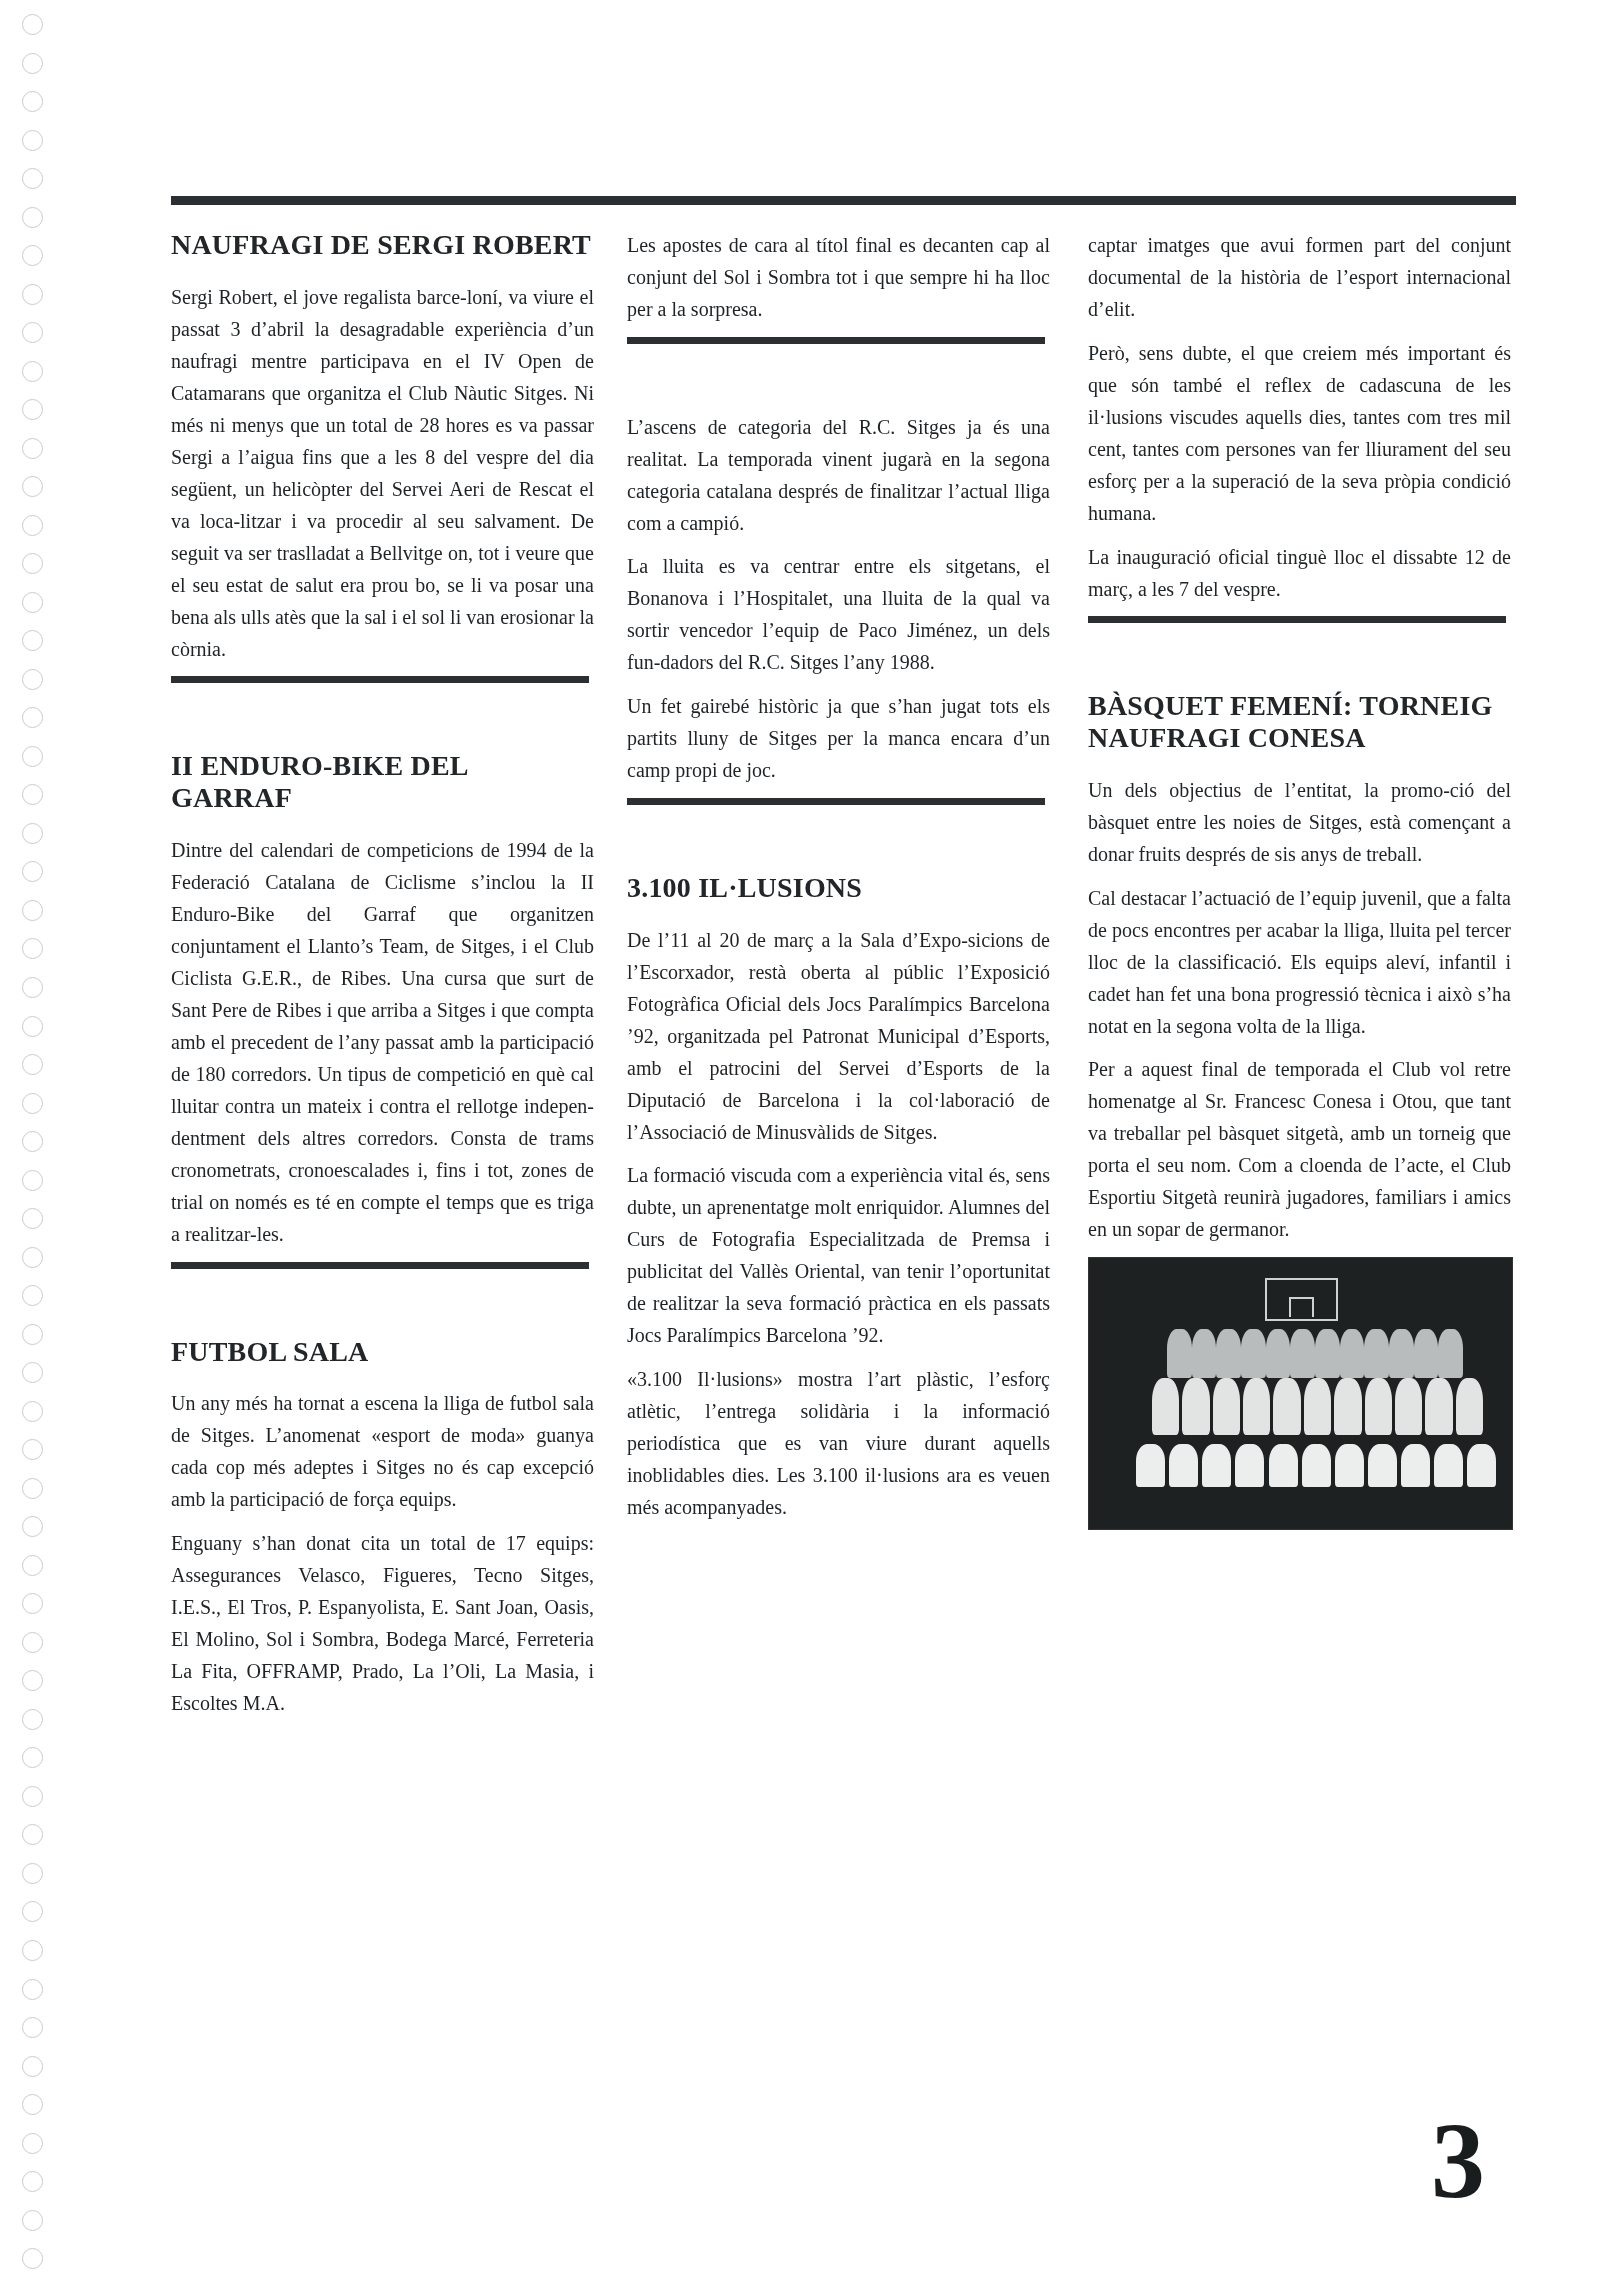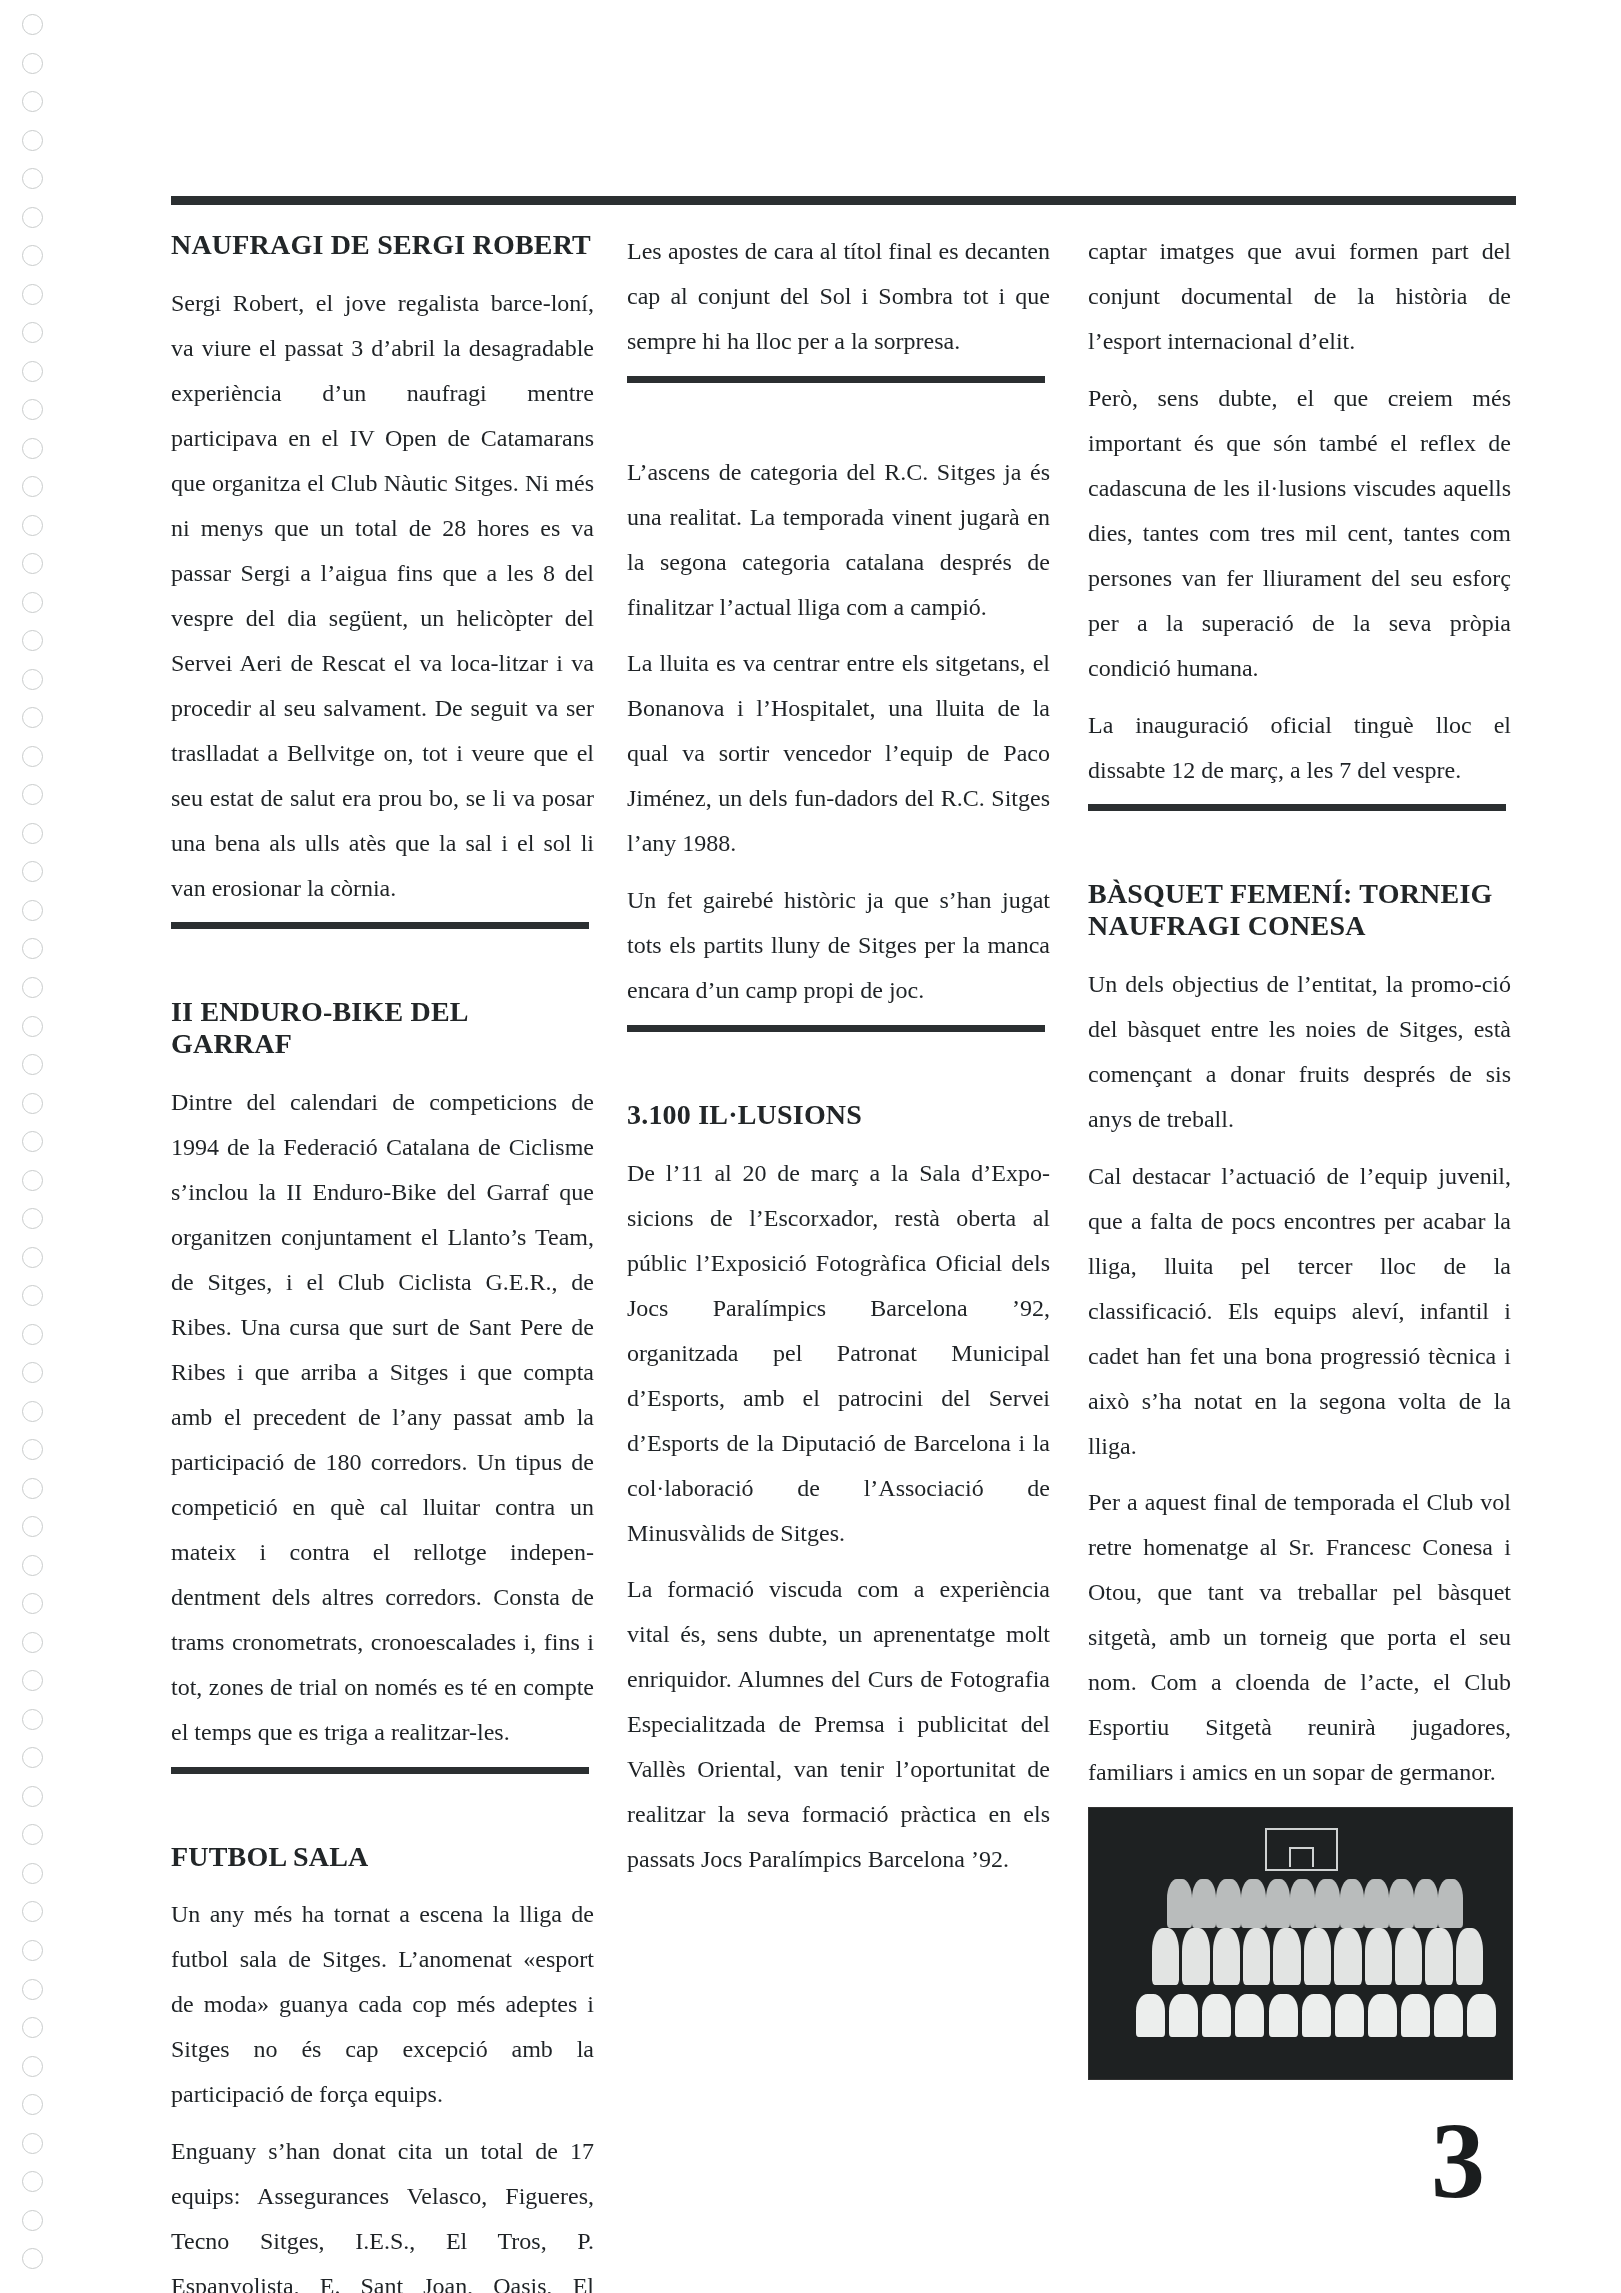--- a/index.html
+++ b/index.html
@@ -8,21 +8,21 @@
   .holes { position:absolute; left:21.6px; top:13.7px; width:29px; height:2274px; }
   .hole { position:absolute; left:0; width:21.6px; height:21.6px; border-radius:50%;
           border:1.5px solid #c9cccc; box-sizing:border-box; background:#fff; }
   .top-rule { position:absolute; left:171px; top:196px; width:1345px; height:8.8px; background:#2b2f31; }
   .col { position:absolute; top:229px; width:423px; }
   .col1 { left:171px; }
   .col2 { left:627px; }
   .col3 { left:1088px; }
   h2 { font-family:"Liberation Serif","DejaVu Serif",serif; font-weight:bold; font-size:28px;
        line-height:32px; margin:0 0 19.6px 0; color:#222628; letter-spacing:0.2px; }
-  p { font-size:24px; line-height:45px; margin:0 0 11.8px 0; text-align:justify; hyphens:manual; }
+  p { font-size:20px; line-height:32px; margin:0 0 11.8px 0; text-align:justify; hyphens:manual; }
   .rule { height:6.9px; background:#2b2f31; margin:5.9px 0 0 0; width:418px; }
   .gap-before-h { height:67px; }
   .photo { width:423px; height:271px; background:#1e2122; position:relative; overflow:hidden;
            border:1px solid #333; margin-top:11.8px; }
   .photo .board { position:absolute; left:176px; top:19.6px; width:69px; height:39px;
                   border:2px solid #cfd2d2; }
   .photo .board::after { content:""; position:absolute; left:21.6px; top:17.6px; width:21.6px; height:17.6px; border:2px solid #cfd2d2; border-bottom:none; }
   .photo .row { position:absolute; left:59px; right:19.6px; display:flex; justify-content:space-between; }
   .photo .p { border-radius:40% 40% 10% 10%; background:#d8dbda; }
   .photo .r1 { top:71px; left:78px; right:49px; }
@@ -130,20 +130,21 @@
     <p>L’ascens de categoria del R.C. Sitges ja és una realitat. La temporada vinent jugarà en la segona categoria catalana després de finalitzar l’actual lliga com a campió.</p>
     <p>La lluita es va centrar entre els sitgetans, el Bonanova i l’Hospitalet, una lluita de la qual va sortir vencedor l’equip de Paco Jiménez, un dels fun-dadors del R.C. Sitges l’any 1988.</p>
     <p>Un fet gairebé històric ja que s’han jugat tots els partits lluny de Sitges per la manca encara d’un camp propi de joc.</p>
     <div class="rule"></div>
   </div>
   <div class="gap-before-h"></div>
   <div>
     <h2>3.100 IL·LUSIONS</h2>
     <p>De l’11 al 20 de març a la Sala d’Expo-sicions de l’Escorxador, restà oberta al públic l’Exposició Fotogràfica Oficial dels Jocs Paralímpics Barcelona ’92, organitzada pel Patronat Municipal d’Esports, amb el patrocini del Servei d’Esports de la Diputació de Barcelona i la col·laboració de l’Associació de Minusvàlids de Sitges.</p>
     <p>La formació viscuda com a experiència vital és, sens dubte, un aprenentatge molt enriquidor. Alumnes del Curs de Fotografia Especialitzada de Premsa i publicitat del Vallès Oriental, van tenir l’oportunitat de realitzar la seva formació pràctica en els passats Jocs Paralímpics Barcelona ’92.</p>
+    <p>«3.100 Il·lusions» mostra l’art plàstic, l’esforç atlètic, l’entrega solidària i la informació periodística que es van viure durant aquells inoblidables dies. Les 3.100 il·lusions ara es veuen més acompanyades.</p>
   </div>
 </div>
 
 <div class="col col3">
   <div>
     <p>captar imatges que avui formen part del conjunt documental de la història de l’esport internacional d’elit.</p>
     <p>Però, sens dubte, el que creiem més important és que són també el reflex de cadascuna de les il·lusions viscudes aquells dies, tantes com tres mil cent, tantes com persones van fer lliurament del seu esforç per a la superació de la seva pròpia condició humana.</p>
     <p>La inauguració oficial tinguè lloc el dissabte 12 de març, a les 7 del vespre.</p>
     <div class="rule"></div>
   </div>

